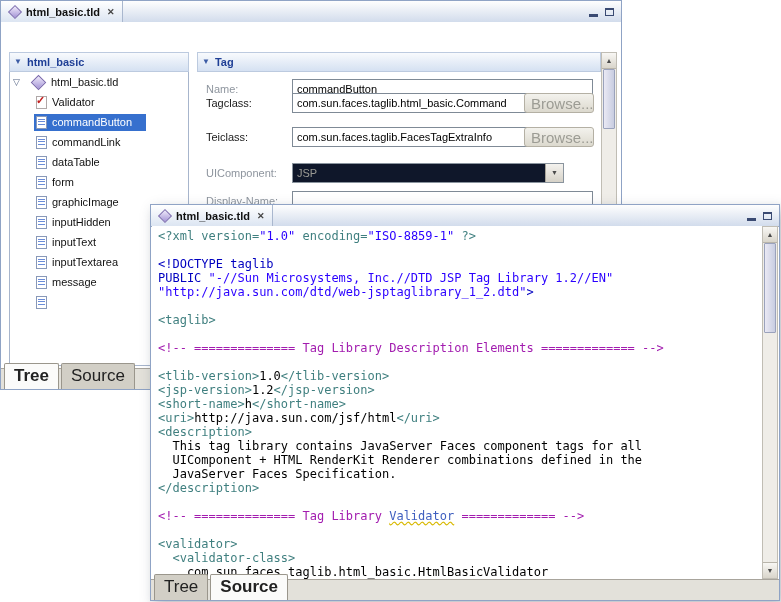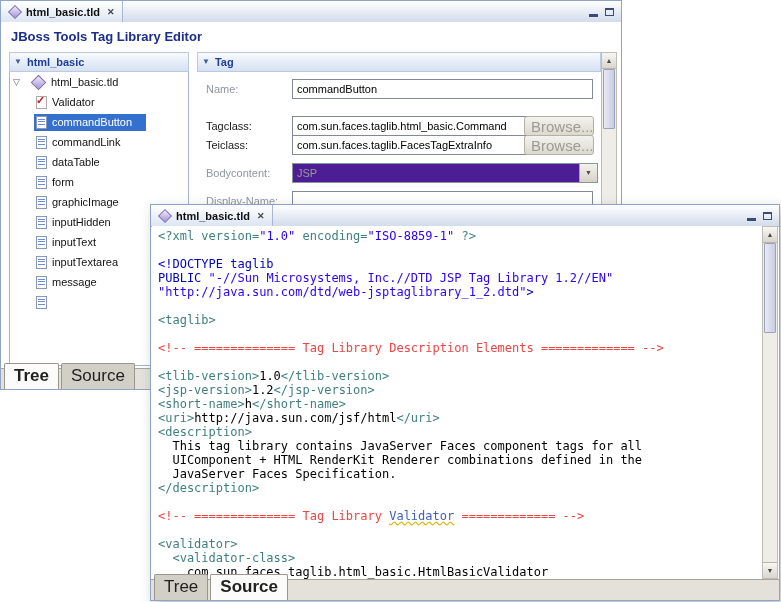--- a/index.html
+++ b/index.html
@@ -43,21 +43,21 @@
   .ticon.tld{width:9px;height:9px;transform:rotate(45deg);background:linear-gradient(135deg,#F0EBFB,#A494D6);border:1px solid #7A68AC;margin:1px 7px 0 3px;}
 
   #tag-section{left:196px;top:30px;width:404px;height:200px;}
   .frow{position:absolute;left:0;height:21px;display:flex;align-items:center;}
   .flabel{position:absolute;left:9px;font-size:11px;color:#1a1a1a;width:84px;}
   .flabel.dim{color:#8E959E;}
   .finput{position:absolute;left:95px;height:20px;box-sizing:border-box;border:1px solid #7F8A96;font-family:"Liberation Sans",sans-serif;font-size:11px;padding:1px 4px;color:#000;background:#fff;}
   .finput.wide{width:301px;}
   .finput.narrow{width:250px;}
   .browse{position:absolute;left:327px;width:70px;height:20px;box-sizing:border-box;font-family:"Liberation Sans",sans-serif;font-size:15px;color:#9C9C94;background:linear-gradient(#F3F2ED,#DCD9CE);border:1px solid #B4B0A4;border-radius:3px;}
-  .combo{position:absolute;left:95px;width:306px;height:20px;box-sizing:border-box;border:1px solid #8A949E;background:#4c1d95;display:flex;align-items:center;}
+  .combo{position:absolute;left:95px;width:272px;height:20px;box-sizing:border-box;border:1px solid #8A949E;background:#0f172a;display:flex;align-items:center;}
   .combo-value{flex:1;font-size:11px;color:#9A9A94;padding:0 4px;}
   .combo-arrow{width:17px;height:100%;background:linear-gradient(#F4F2EE,#D6D2C8);border-left:1px solid #A8A49A;display:flex;align-items:center;justify-content:center;font-size:7px;color:#4a4a4a;}
 
   
   .vscroll{position:absolute;width:16px;background:#EFEDE8;border:1px solid #C0BDB4;box-sizing:border-box;}
   #back-scroll{left:600px;top:30px;bottom:2px;}
   #front-scroll{right:1px;top:21px;bottom:21px;}
   .sb-btn{position:absolute;left:0;right:0;height:15px;display:flex;align-items:center;justify-content:center;font-size:7px;color:#4a4a4a;background:linear-gradient(#F8F7F4,#D9D5CB);border-bottom:1px solid #B8B4AA;}
   .sb-btn.down{bottom:0;border-top:1px solid #B8B4AA;border-bottom:none;}
   .sb-thumb{position:absolute;left:1px;right:1px;background:linear-gradient(to right,#EAE9F4,#C8CDE1);border:1px solid #9AA2BC;border-radius:1px;}
@@ -67,21 +67,21 @@
   
   .bottom-tabs{position:absolute;left:0;right:0;bottom:0;height:21px;background:#E3E1DA;border-top:1px solid #A8A49C;display:flex;align-items:flex-end;padding-left:3px;gap:2px;box-sizing:border-box;}
   .btab{font-size:17px;padding:2px 9px 3px;background:#D2CFC6;border:1px solid #9A968C;border-bottom:none;color:#222;border-radius:2px 2px 0 0;}
   .btab.active{background:#FBFBFA;font-weight:bold;}
 
   
   #code-area{position:absolute;top:21px;left:1px;right:16px;bottom:21px;background:#fff;overflow:hidden;padding:3px 0 0 6px;font-family:"DejaVu Sans Mono",monospace;font-size:12px;line-height:14px;white-space:pre;}
   .code-line{height:14px;}
   .tok-t{color:#3F7F7F;}
   .tok-v{color:#2A00FF;}
-  .tok-c{color:#ef4444;}
+  .tok-c{color:#a21caf;}
   .tok-cu{color:#3F5FBF;text-decoration:underline;text-decoration-style:wavy;text-decoration-color:#D8B800;}
   .tok-d{color:#0000C0;}
   .tok-x{color:#000;}
 </style>
 </head>
 <body>
 
 <div class="window" id="back-window">
   <div class="tabbar">
     <div class="etab">
@@ -89,21 +89,20 @@
       <span class="etab-label">html_basic.tld</span>
       <span class="etab-close">✕</span>
     </div>
     <div class="winbtns">
       <span class="wb wb-min"></span>
       <span class="wb wb-max"></span>
     </div>
   </div>
 
   <div class="editor-body">
-    <div class="heading">JBoss Tools Tag Library Editor</div>
 
     <div class="section" id="tree-section">
       <div class="sec-header">
         <span class="twistie">▼</span>
         <span>html_basic</span>
       </div>
       <div class="treebox">
         <div class="tree-row root">
           <span class="expander">▽</span>
           <span class="tree-inner">
@@ -183,32 +182,32 @@
     <div class="section" id="tag-section">
       <div class="sec-header" style="width:404px;">
         <span class="twistie">▼</span>
         <span>Tag</span>
       </div>
 
       <div class="frow" style="top:26px;width:100%;">
         <span class="flabel dim">Name:</span>
         <input class="finput wide" value="commandButton" style="">
       </div>
-      <div class="frow" style="top:63px;width:100%;">
+      <div class="frow" style="top:40px;width:100%;">
         <span class="flabel">Tagclass:</span>
         <input class="finput narrow" value="com.sun.faces.taglib.html_basic.Command" style="">
         <button class="browse">Browse...</button>
       </div>
-      <div class="frow" style="top:82px;width:100%;">
+      <div class="frow" style="top:74px;width:100%;">
         <span class="flabel">Teiclass:</span>
         <input class="finput narrow" value="com.sun.faces.taglib.FacesTagExtraInfo" style="">
         <button class="browse">Browse...</button>
       </div>
       <div class="frow" style="top:110px;width:100%;">
-        <span class="flabel dim">Bodycontent:</span>
+        <span class="flabel dim">UIComponent:</span>
         <div class="combo">
           <span class="combo-value">JSP</span>
           <span class="combo-arrow">▼</span>
         </div>
       </div>
       <div class="frow" style="top:138px;width:100%;">
         <span class="flabel dim">Display-Name:</span>
         <input class="finput wide" value="" style="">
       </div>
     </div>

